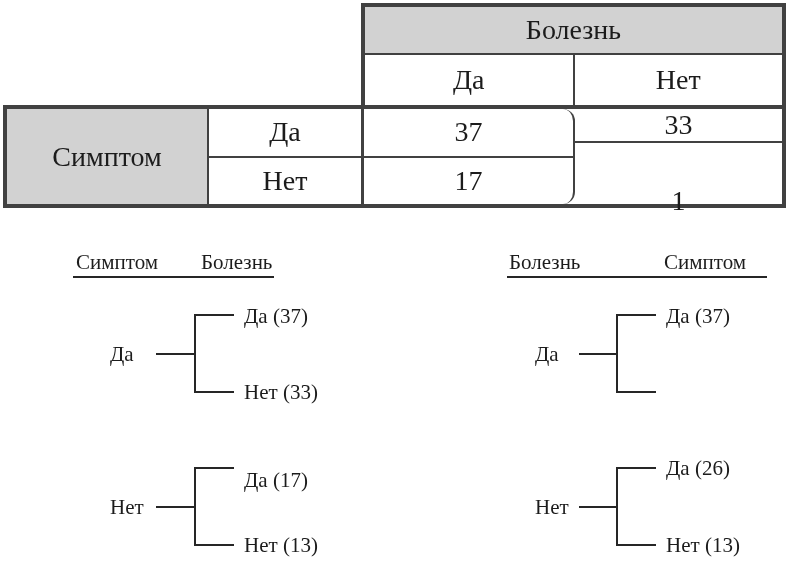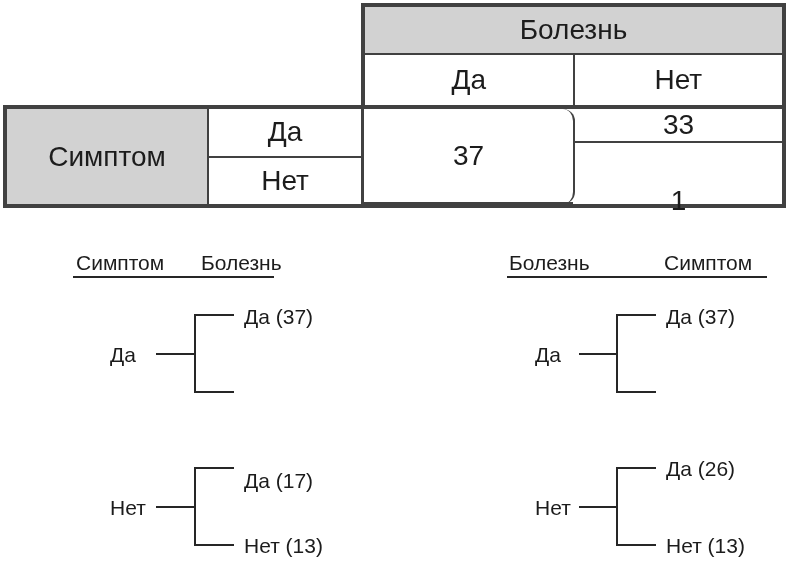--- a/index.html
+++ b/index.html
@@ -7,21 +7,21 @@
     --fill:#d2d2d2;
     --line:#262626;
     --text:#1c1c1c;
     --bg:#ffffff;
   }
   html,body{margin:0;padding:0;background:var(--bg);}
   .canvas{
     position:relative;
     width:790px;height:563px;
     background:var(--bg);
-    font-family:Liberation Sans, sans-serif;
+    font-family:Liberation Serif, serif;
     color:var(--text);
     overflow:hidden;
   }
   
   .disease-table{
     position:absolute;left:361px;top:3px;width:425px;height:102px;
     border:4px solid var(--border);border-bottom:none;box-sizing:border-box;
     display:flex;flex-direction:column;
   }
   .dt-header{
@@ -88,37 +88,39 @@
   </div>
 
   <div class="symptom-table">
     <div class="st-group">Симптом</div>
     <div class="st-col st-rowlabels">
       <div class="st-cell top">Да</div>
       <div class="st-cell">Нет</div>
     </div>
     <div class="st-col st-data1">
       <div class="st-cell top">37</div>
+      <div class="st-cell">17</div>
     </div>
     <div class="st-col st-data2">
       <div class="st-cell top">33</div>
       <div class="st-cell">1</div>
     </div>
   </div>
 
   <div class="t" id="lt-h1">Симптом</div>
   <div class="t" id="lt-h2">Болезнь</div>
   <div class="ln" id="lt-rule"></div>
 
   <div class="t" id="lt-p1">Да</div>
   <div class="ln" id="lt-p1-line"></div>
   <div class="ln" id="lt-v1"></div>
   <div class="ln" id="lt-b1a-line"></div>
   <div class="t" id="lt-b1a">Да (37)</div>
   <div class="ln" id="lt-b1b-line"></div>
+  <div class="t" id="lt-b1b">Нет (33)</div>
 
   <div class="t" id="lt-p2">Нет</div>
   <div class="ln" id="lt-p2-line"></div>
   <div class="ln" id="lt-v2"></div>
   <div class="ln" id="lt-b2a-line"></div>
   <div class="t" id="lt-b2a">Да (17)</div>
   <div class="ln" id="lt-b2b-line"></div>
   <div class="t" id="lt-b2b">Нет (13)</div>
 
   <div class="t" id="rt-h1">Болезнь</div>

